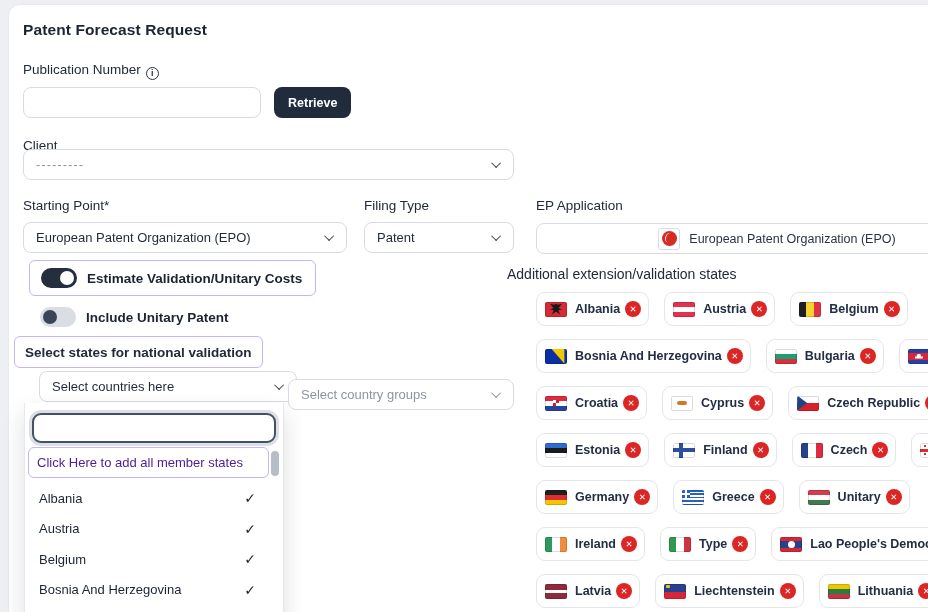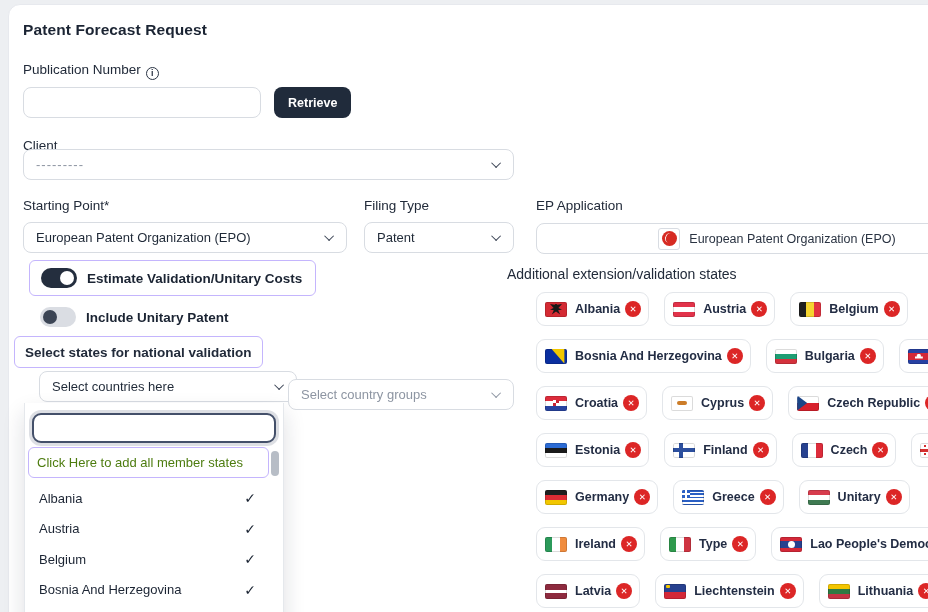--- a/index.html
+++ b/index.html
@@ -31,21 +31,21 @@
   .switch.on .knob{position:absolute;right:3px;top:3px;width:14px;height:14px;border-radius:50%;background:#fff;}
   .switch.off{background:#dadde3;}
   .switch.off .knob{position:absolute;left:3px;top:3px;width:14px;height:14px;border-radius:50%;background:#3c4555;}
   .tglrow{display:flex;align-items:center;gap:10px;font-size:13.5px;font-weight:600;color:#1b2433;}
   .ybox{border:1px solid #c4b5fd;border-radius:6px;}
   
   .panel{background:#fff;border:1px solid #e5e8ec;border-top:none;border-radius:0 0 6px 6px;
     box-shadow:0 10px 22px rgba(20,30,50,.14);}
   .search{border:2px solid #44506a;border-radius:9px;height:30px;width:244px;margin:10px 7px 4px 7px;
     box-shadow:0 0 0 3px rgba(68,80,106,.18);outline:none;padding:0 8px;font-size:13px;font-family:inherit;}
-  .addall{font-size:13px;color:#4d7c0f;padding:7px 8px;}
+  .addall{font-size:13px;color:#4c1d95;padding:7px 8px;}
   .dd-item{display:flex;align-items:center;justify-content:space-between;height:30.5px;
     padding:0 27px 0 14px;font-size:13px;color:#1b2433;cursor:pointer;}
   .dd-check{font-weight:700;font-size:14px;color:#1b2433;}
   .thumb{position:absolute;right:4px;top:48px;width:8px;height:25px;border-radius:4px;background:#b7bdc6;}
   
   .ep-field{display:flex;align-items:center;justify-content:center;gap:9px;}
   .epo-logo{width:22px;height:22px;border:1px solid #d8dce2;border-radius:3px;background:#fff;
     display:flex;align-items:center;justify-content:center;}
   .epo-dot{width:15px;height:15px;border-radius:50%;background:#d62b23;position:relative;overflow:hidden;}
   .epo-dot::after{content:"";position:absolute;left:3px;top:2px;width:8px;height:10px;

